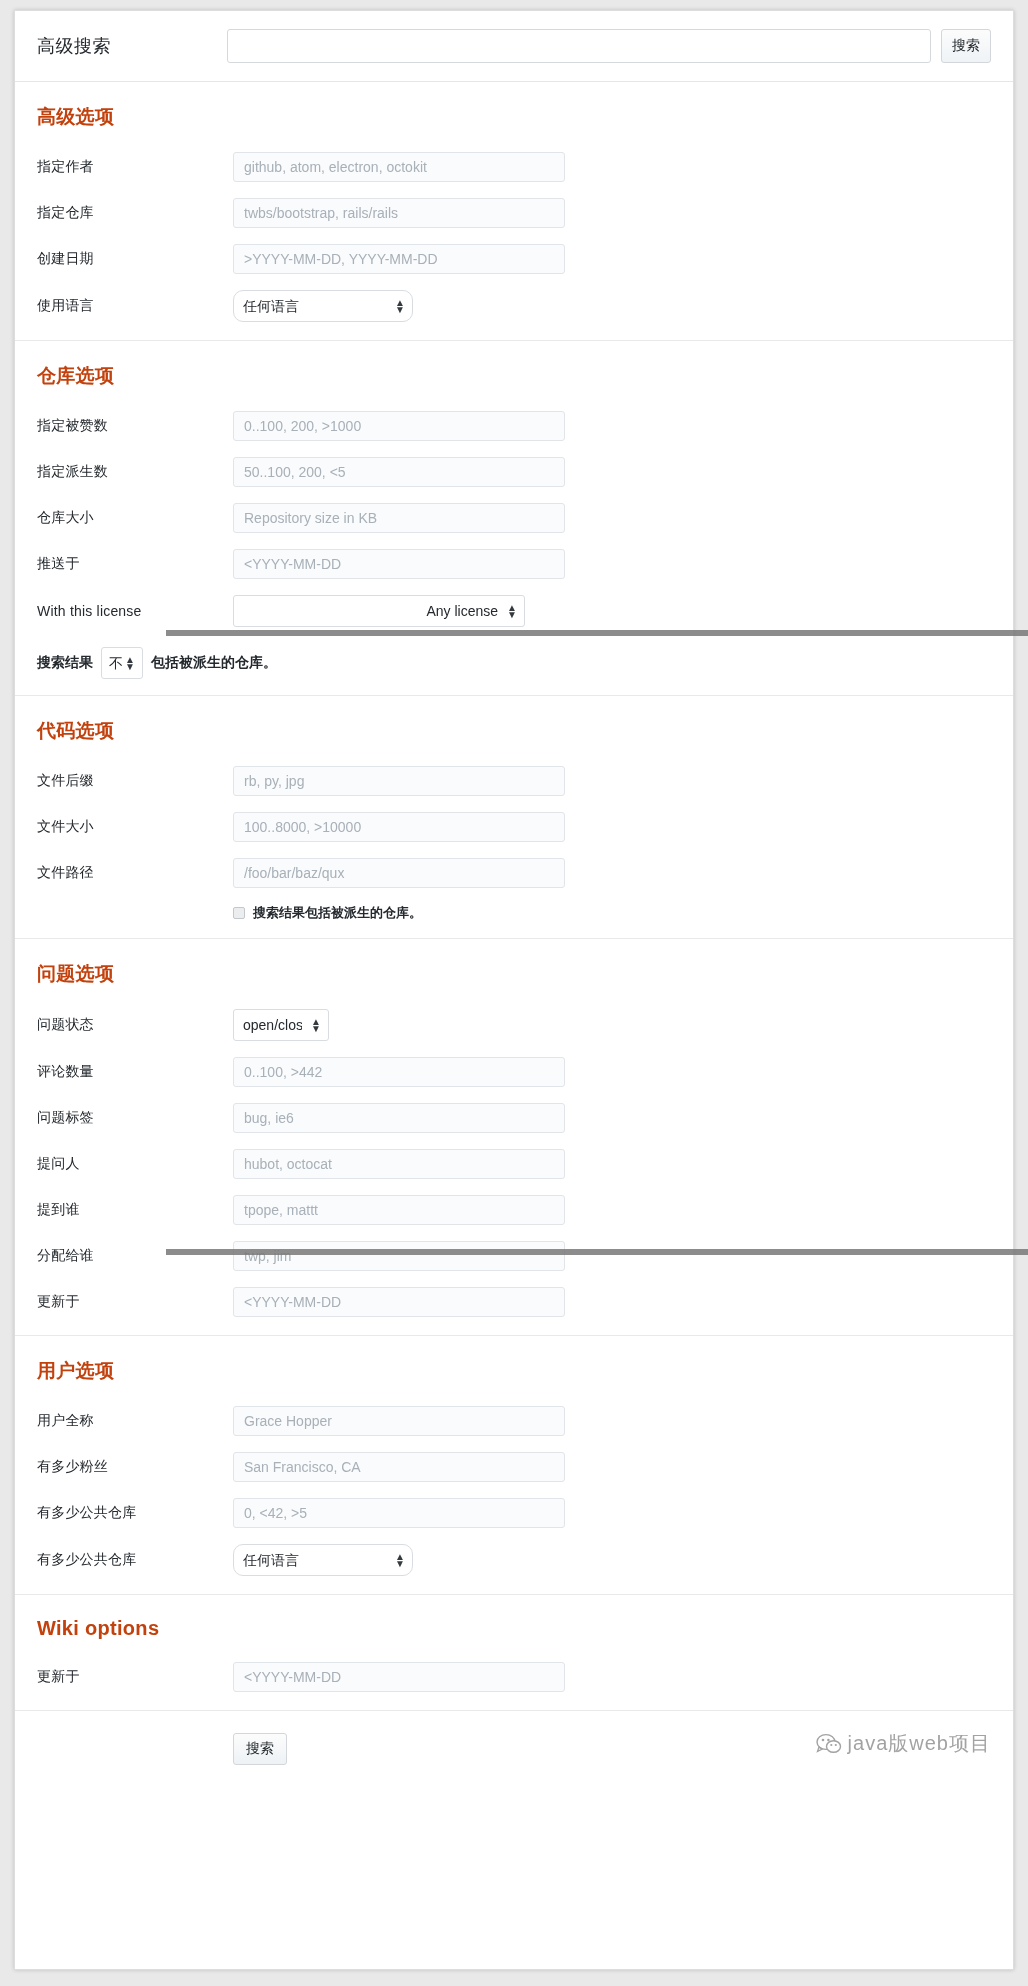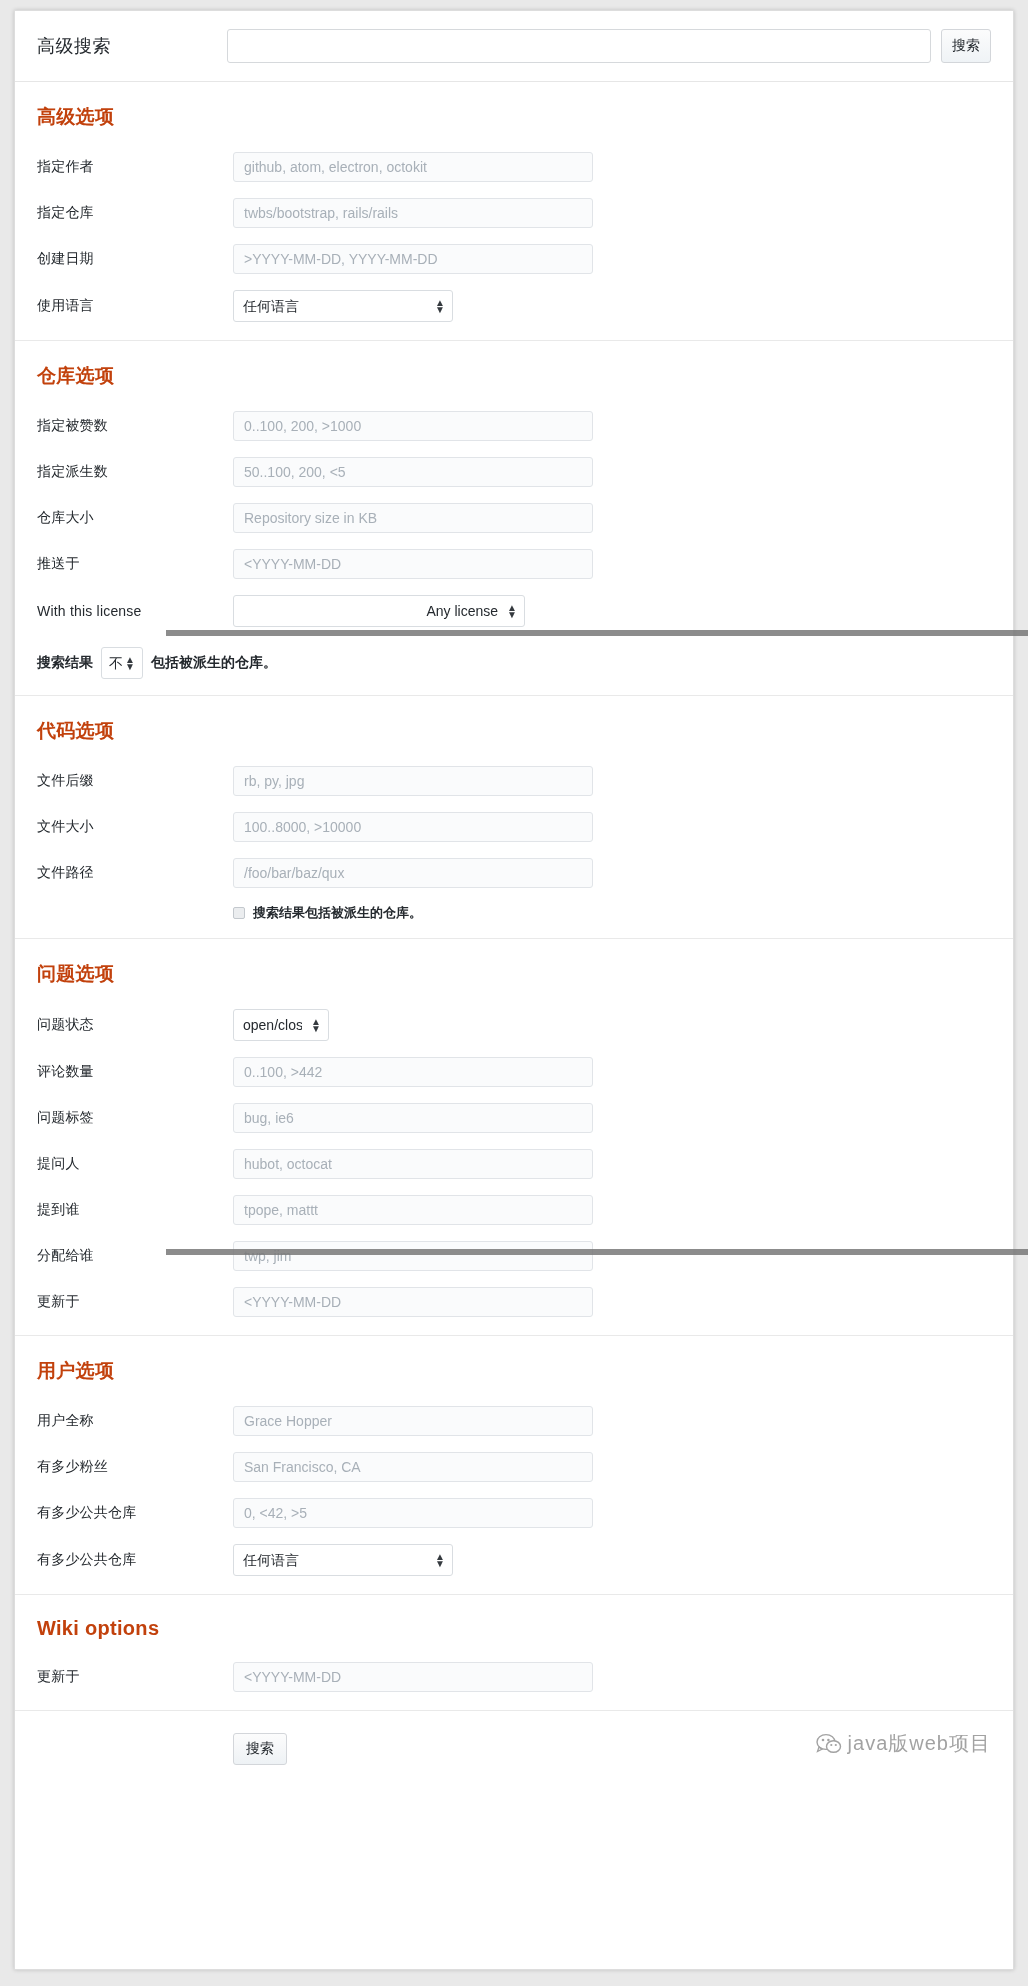--- a/index.html
+++ b/index.html
@@ -83,21 +83,21 @@
   }
   .row:last-child { margin-bottom: 2px; }
   .row-label {
     width: 196px;
     flex: none;
     font-size: 14px;
     color: #24292e;
     letter-spacing: .2px;
   }
   .fld {
-    width: 360px;
+    width: 332px;
     height: 30px;
     border: 1px solid #e1e4e8;
     border-radius: 3px;
     background: #fafbfc;
     padding: 0 10px;
     font-size: 14px;
     color: #24292e;
     outline: none;
     font-family: "Liberation Sans", sans-serif;
   }
@@ -120,21 +120,21 @@
   .selwrap .arrows {
     position: absolute;
     right: 8px; top: 50%;
     transform: translateY(-50%);
     pointer-events: none;
     font-size: 10px;
     line-height: 7px;
     color: #34393e;
     text-align: center;
   }
-  .sel-lang { width: 220px; }
+  .sel-lang { width: 180px; border-radius: 10px; }
   .sel-license { width: 292px; text-align: right; }
   .sel-state { width: 96px; }
   .sel-tiny { width: 42px; text-align: left; padding-left: 7px; padding-right: 18px; }
 
   
   .fork-row {
     display: flex;
     align-items: center;
     font-size: 14px;
     font-weight: bold;

